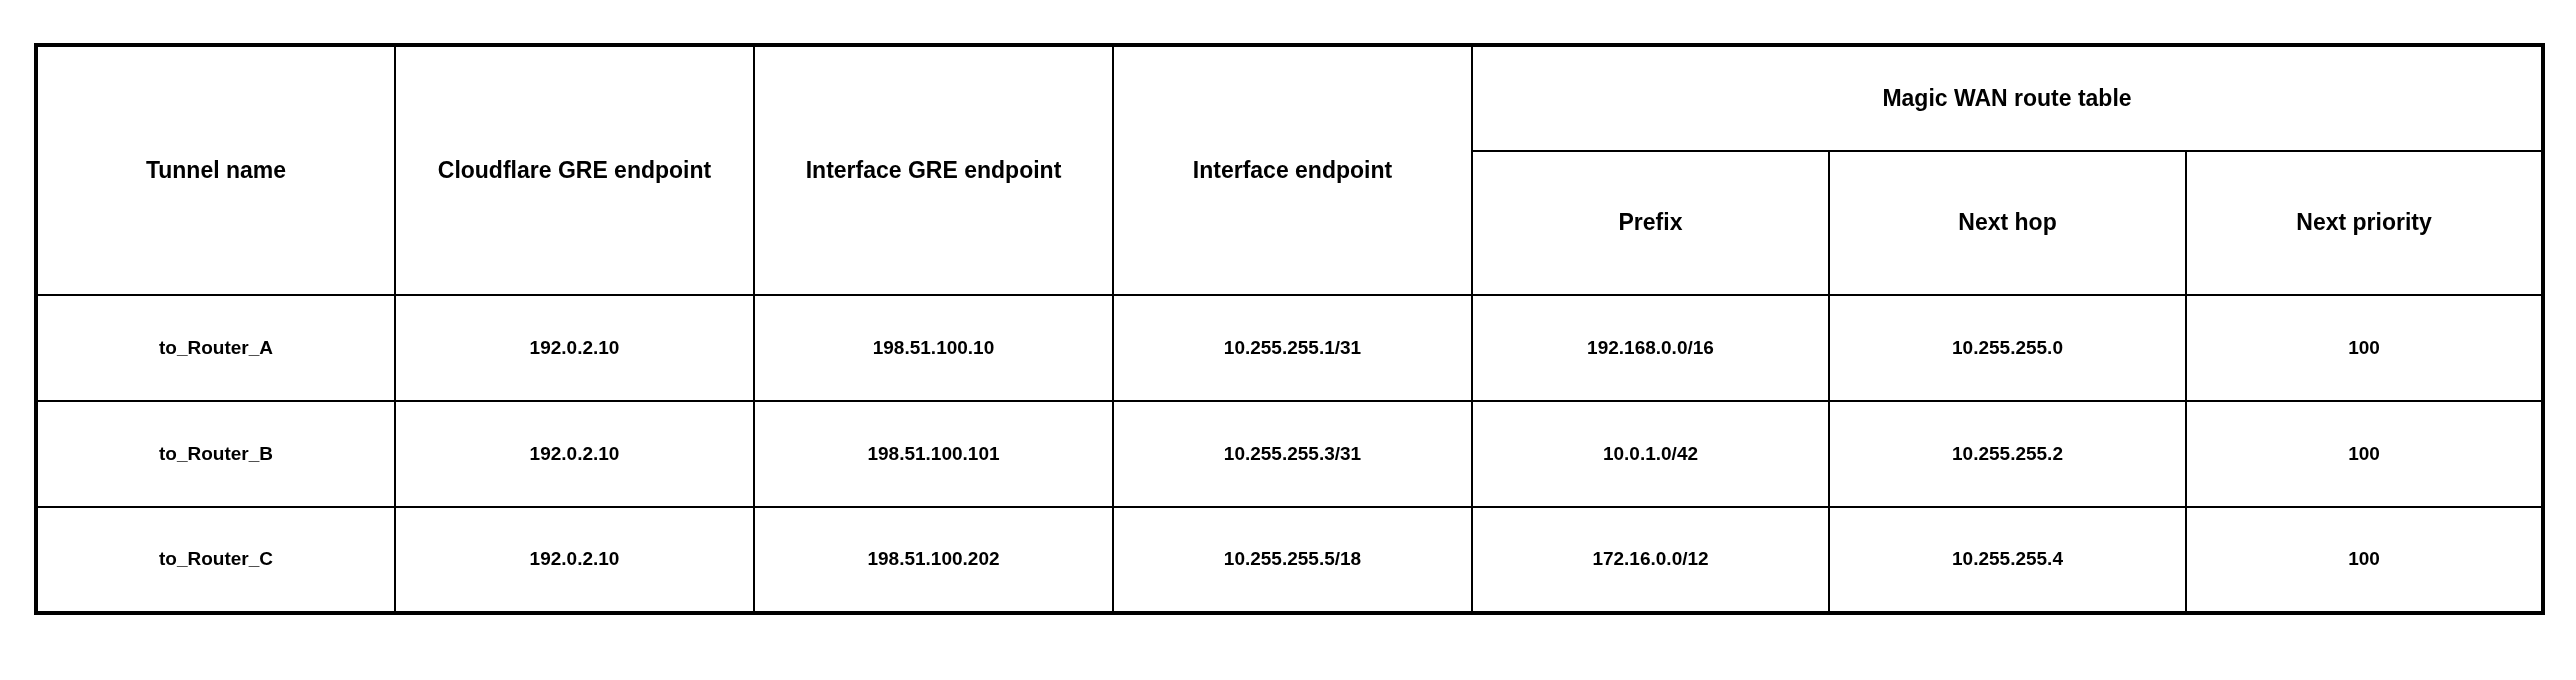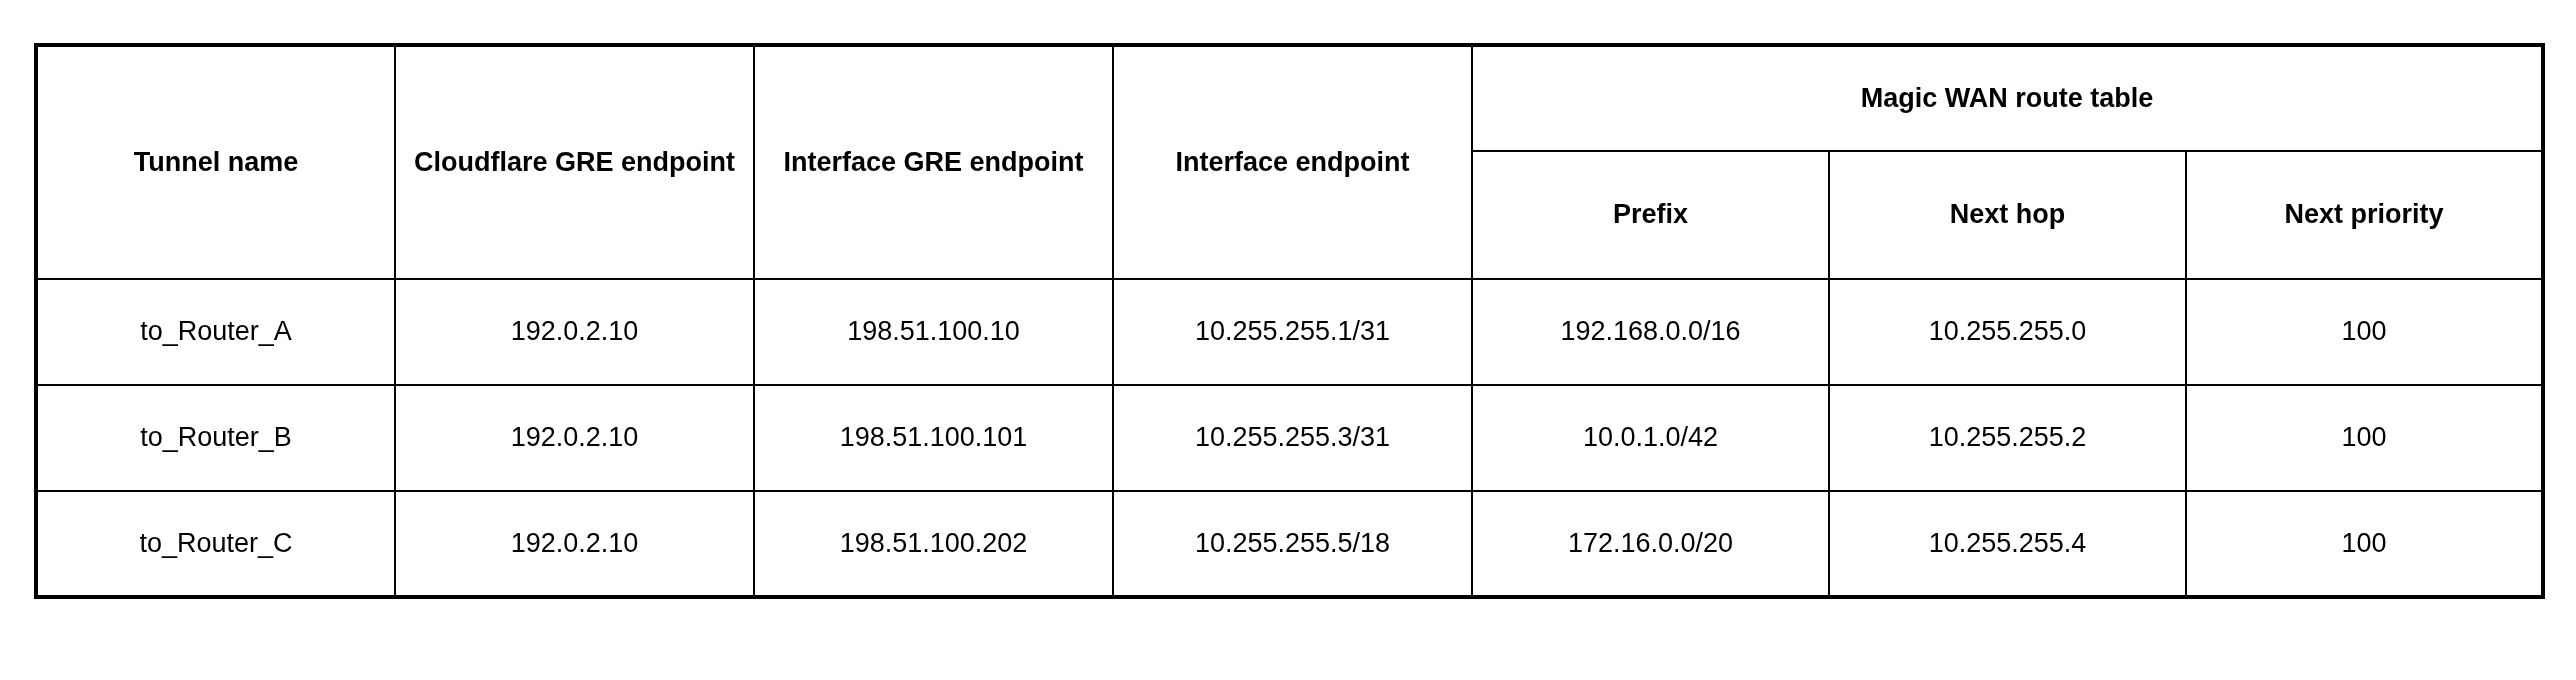--- a/index.html
+++ b/index.html
@@ -30,39 +30,39 @@
   table.routes td {
     border: 2.7px solid #000000;
     text-align: center;
     vertical-align: middle;
     color: #000000;
     padding: 5.4px 9px;
     box-sizing: border-box;
   }
   table.routes th {
     font-weight: bold;
-    font-size: 27px;
+    font-size: 23px;
     line-height: 1.3;
   }
   table.routes td {
-    font-weight: normal;
-    font-size: 27px;
+    font-weight: bold;
+    font-size: 19px;
     line-height: 1.3;
   }
   
   col.c-tunnel      { width: 359px; }
   col.c-cfgre       { width: 359px; }
   col.c-custgre     { width: 359px; }
   col.c-iface       { width: 359px; }
   col.c-prefix      { width: 357px; }
   col.c-nexthop     { width: 357px; }
   col.c-priority    { width: 357px; }
 
   tr.header-top th { height: 106px; }
-  tr.header-sub th { height: 128px; }
+  tr.header-sub th { height: 144px; }
   tr.data-row td   { height: 106px; }
 
   .group-head {
     font-size: 27px;
     font-weight: bold;
   }
 </style>
 </head>
 <body>
 
@@ -108,20 +108,20 @@
         <td>10.255.255.3/31</td>
         <td>10.0.1.0/42</td>
         <td>10.255.255.2</td>
         <td>100</td>
       </tr>
       <tr class="data-row">
         <td>to_Router_C</td>
         <td>192.0.2.10</td>
         <td>198.51.100.202</td>
         <td>10.255.255.5/18</td>
-        <td>172.16.0.0/20</td>
+        <td>172.16.0.0/12</td>
         <td>10.255.255.4</td>
         <td>100</td>
       </tr>
     </tbody>
   </table>
 </div>
 
 
 </body></html>

